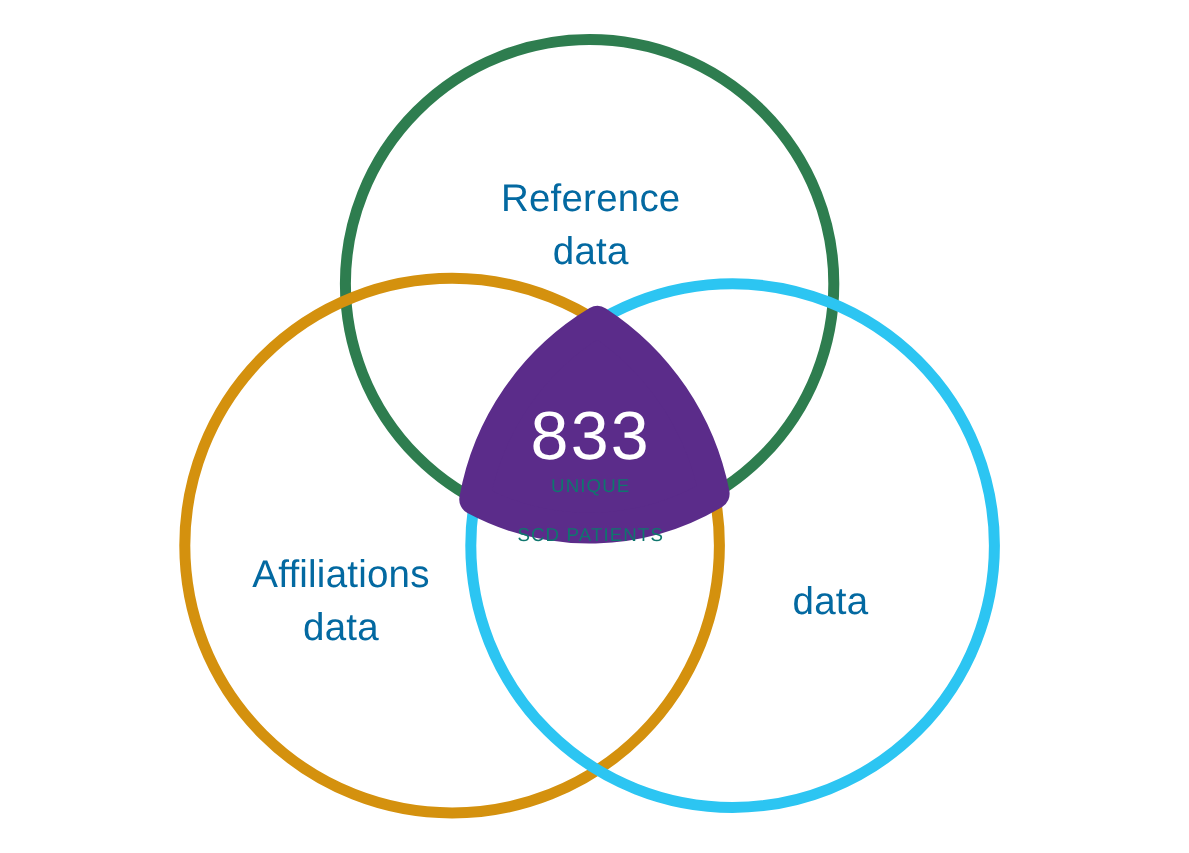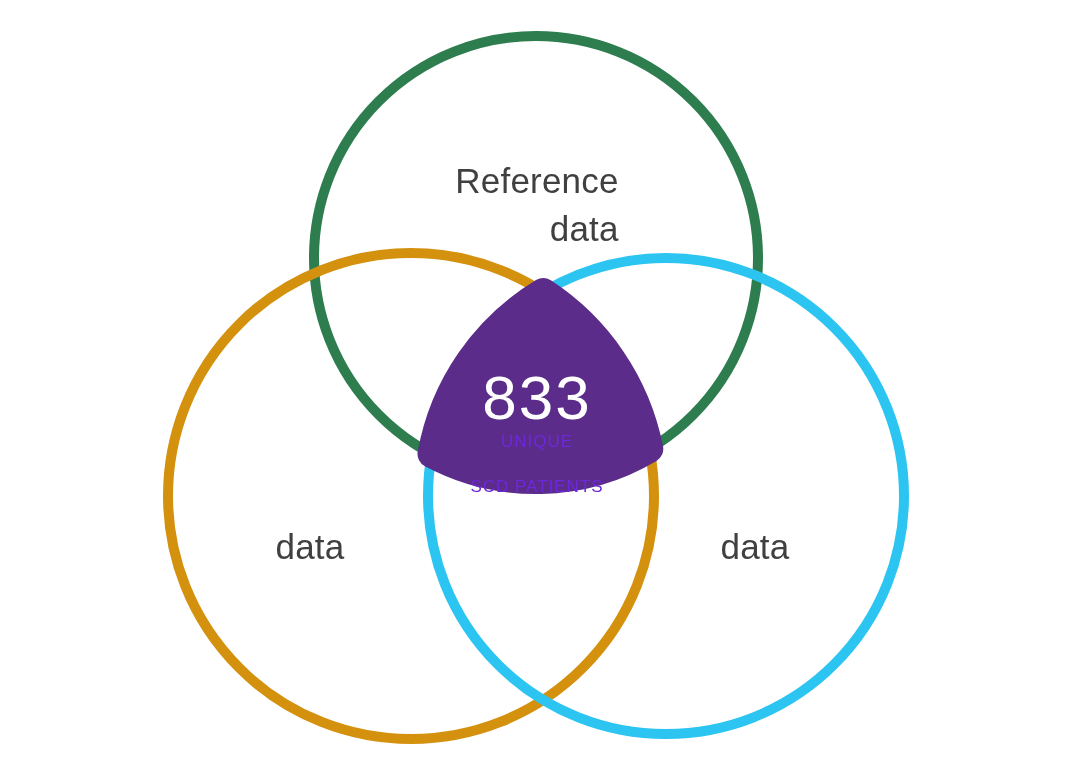--- a/index.html
+++ b/index.html
@@ -16,42 +16,42 @@
     overflow: hidden;
   }
   .venn-svg {
     position: absolute;
     left: 0;
     top: 0;
   }
   .label {
     position: absolute;
     transform: translate(-50%, -50%);
-    text-align: right;
-    color: #404040;
+    text-align: center;
+    color: #0369a1;
     font-size: 35px;
     line-height: 48px;
     font-weight: 400;
     letter-spacing: 0.2px;
     white-space: nowrap;
   }
   .center-value {
     position: absolute;
     transform: translate(-50%, -50%);
     color: #ffffff;
     font-size: 62px;
     font-weight: 400;
     letter-spacing: 2px;
     white-space: nowrap;
     text-align: center;
   }
   .center-sub {
     position: absolute;
     transform: translate(-50%, -50%);
-    color: #6d28d9;
+    color: #0f766e;
     font-size: 17px;
     font-weight: 400;
     letter-spacing: 1px;
     white-space: nowrap;
   }
 </style>
 </head>
 <body>
 
 <div class="stage">
@@ -62,20 +62,21 @@
     <circle cx="666" cy="496" r="238" fill="none" stroke-width="10" stroke="#2cc5f2"></circle>
     <path d="M543.2,292.1 A243,243 0 0 1 649.3,448.9 A222,222 0 0 1 431.5,454.0 A238,238 0 0 1 543.2,292.1 Z" stroke-width="28" stroke-linejoin="round" fill="#5b2c8a" stroke="#5b2c8a"></path>
   </svg>
 
   <div class="label" style="left:537px; top:205px">
     <div>Reference</div>
     <div>data</div>
   </div>
 
   <div class="label" style="left:310px; top:547px">
+    <div>Affiliations</div>
     <div>data</div>
   </div>
 
   <div class="label" style="left:755px; top:547px">
     <div>data</div>
   </div>
 
   <div class="center-value" style="left:537px; top:397px">833</div>
 
   <div class="center-sub" style="left:537px; top:442px">UNIQUE</div>

